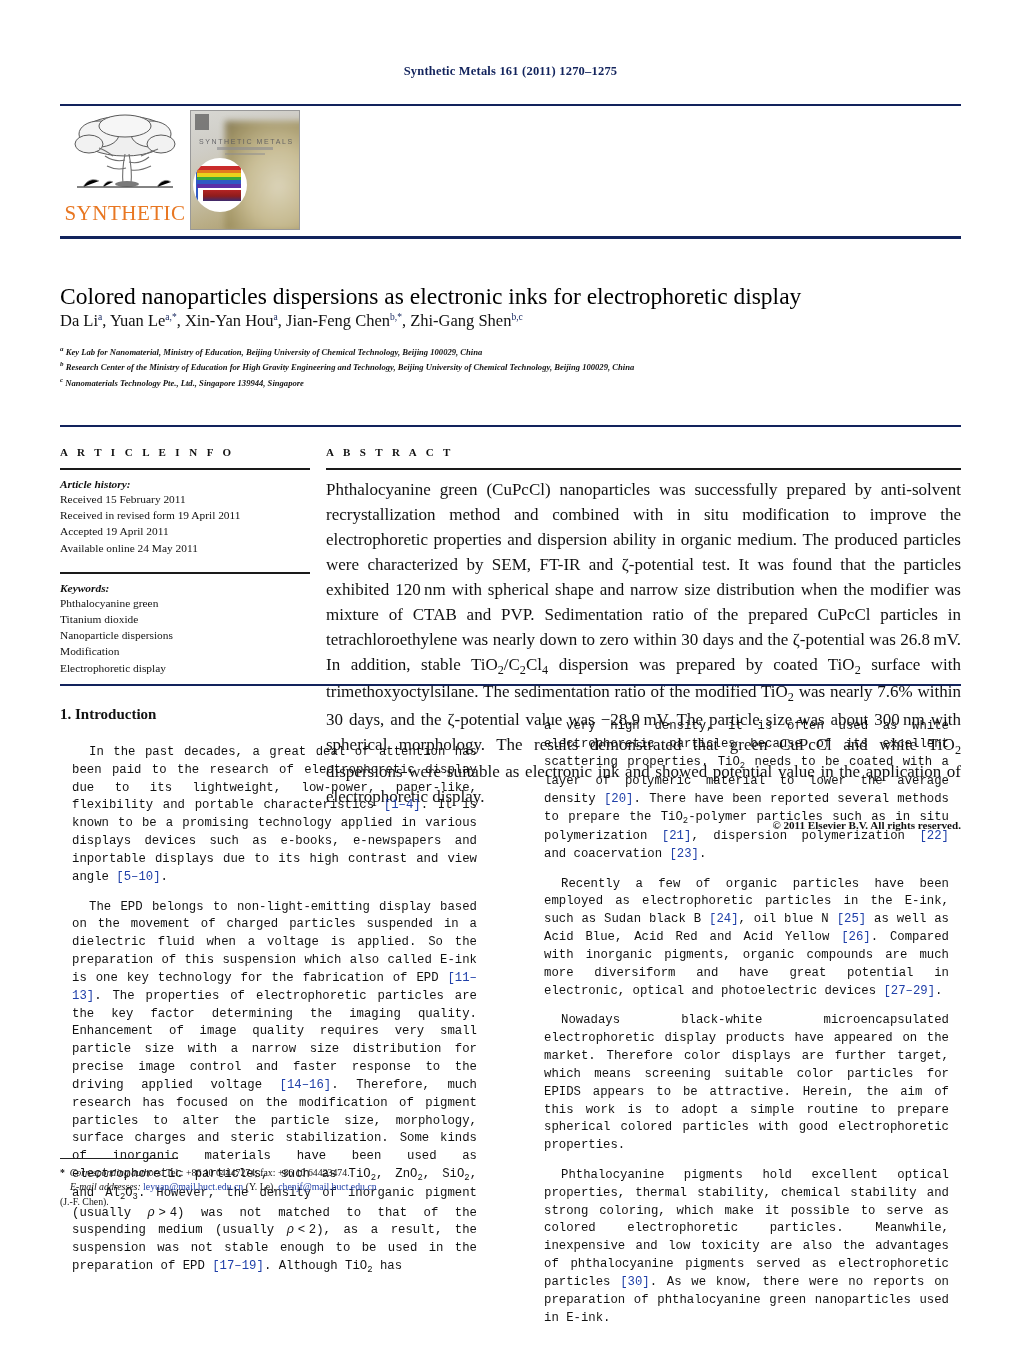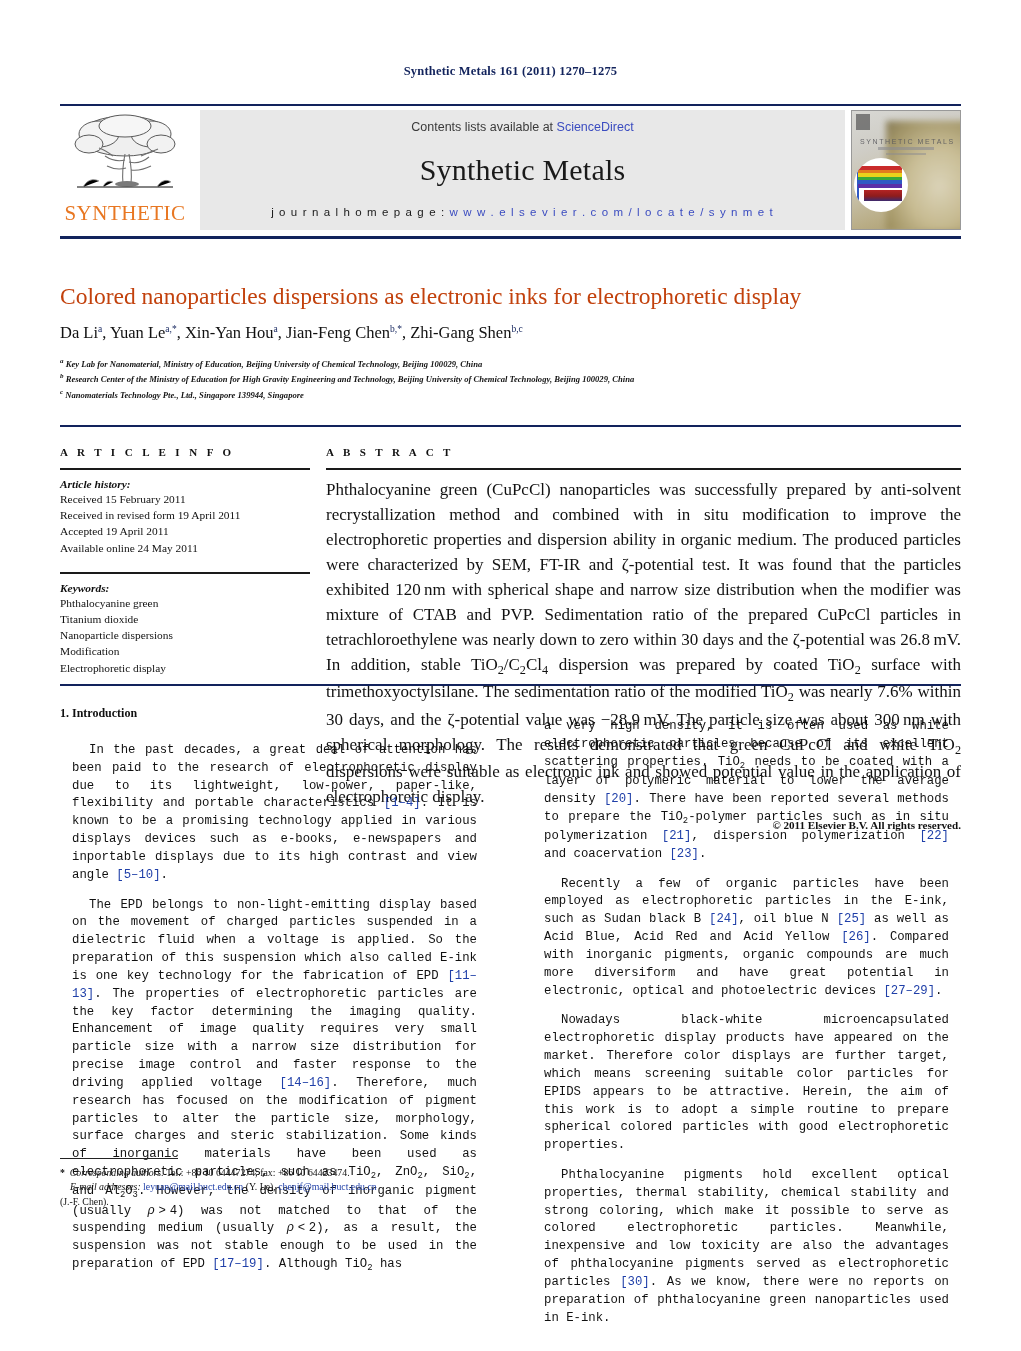--- a/index.html
+++ b/index.html
@@ -205,30 +205,29 @@
     width: 901px;
     height: 3px;
     background: #12235c;
   }
 
   
   .title-block { position: absolute; left: 60px; width: 901px; }
   .article-title {
     font-family: "Liberation Serif", serif;
     font-size: 23.5px;
-    color: #c2410c;
+    color: #000000;
     line-height: 1.2;
     margin: 0;
     font-weight: normal;
   }
   .authors {
     font-family: "Liberation Serif", serif;
     font-size: 16.5px;
     color: #111;
-    margin-top: 12px;
     line-height: 1.3;
   }
   .authors sup {
     font-size: 9.5px;
     color: #12235c;
     vertical-align: super;
   }
   .affiliations {
     margin-top: 12px;
     font-family: "Liberation Serif", serif;
@@ -304,21 +303,21 @@
     position: absolute;
     left: 60px;
     width: 901px;
     display: flex;
     gap: 43px;
   }
   .bcol { width: 429px; flex: 0 0 429px; }
   .sec-title {
     font-family: "Liberation Serif", serif;
     font-weight: bold;
-    font-size: 12px;
+    font-size: 15px;
     color: #111;
     margin: 0 0 21px 0;
   }
   .para {
     font-family: Liberation Mono, monospace;
     font-size: 12.3px;
     line-height: 1.45;
     color: #111;
     text-align: justify;
     text-indent: 17px;
@@ -400,31 +399,20 @@
         <line x1="8" y1="77" x2="104" y2="77" stroke="#5a5a5a" stroke-width="1.4"></line>
         <g stroke="#8a8a8a" stroke-width="0.8">
           <path d="M14 77 C18 70 24 68 30 71"></path>
           <path d="M88 77 C92 70 98 69 102 72"></path>
           <path d="M34 77 C36 72 40 70 44 72"></path>
         </g>
       </svg>
       <div class="elsevier-word">SYNTHETIC</div>
     </div>
 
-    <div class="banner">
-      <div class="banner-top">
-        <span>Contents lists available at</span>
-        <a href="#">ScienceDirect</a>
-      </div>
-      <div class="banner-title">Synthetic Metals</div>
-      <div class="banner-home">
-        <span>j o u r n a l   h o m e p a g e :</span>
-        <span class="url">w w w . e l s e v i e r . c o m / l o c a t e / s y n m e t</span>
-      </div>
-    </div>
 
     <div class="cover-thumb">
       <div class="cover-blur"></div>
       <div class="cover-elsevier"></div>
       <div class="cover-journal-name">SYNTHETIC METALS</div>
       <div class="cover-sub"></div>
       <div class="cover-sub2"></div>
       <div class="cover-circle">
         <div class="cover-axis"></div>
         <div class="cover-spectrum"></div>

